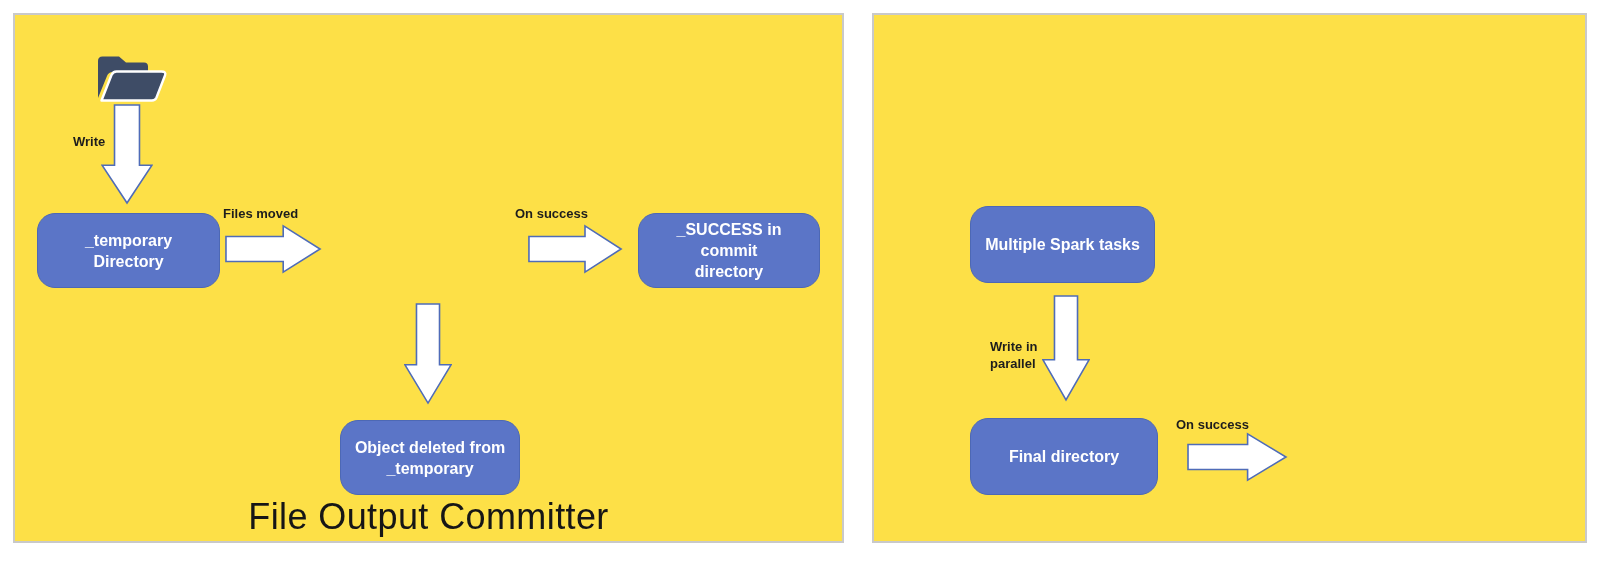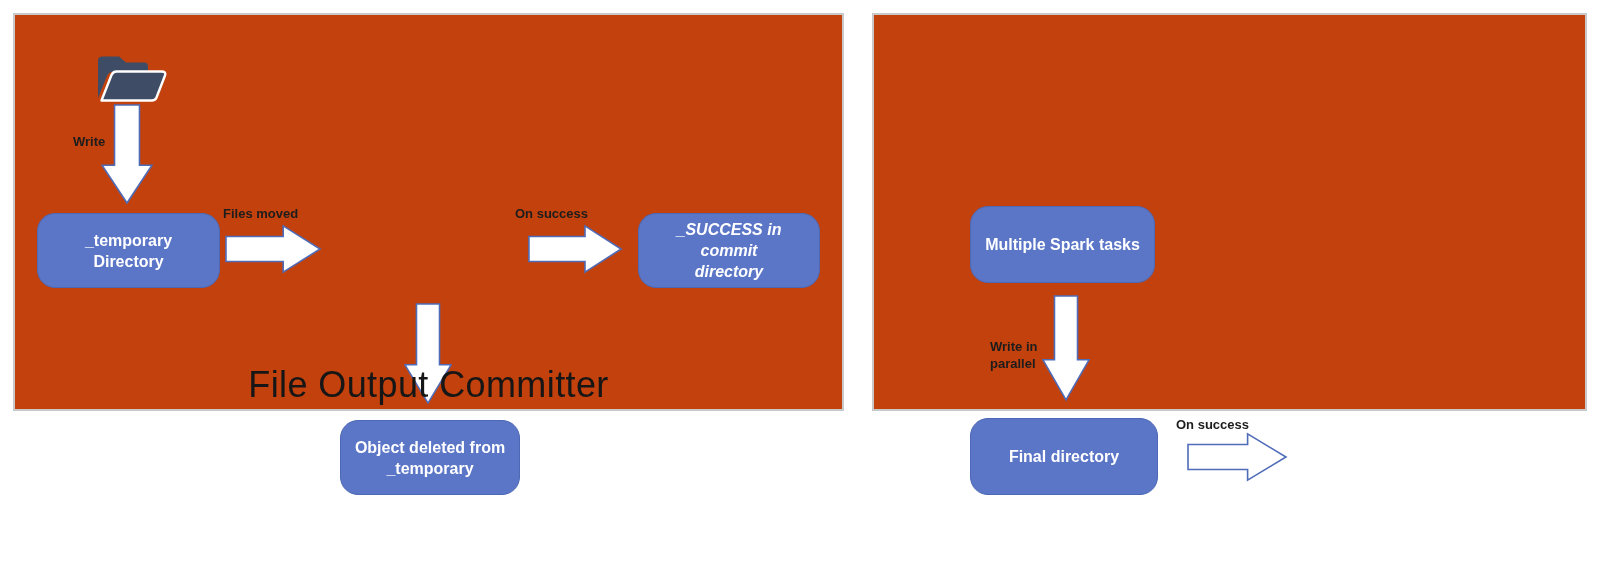--- a/index.html
+++ b/index.html
@@ -6,22 +6,22 @@
   html, body {
     width: 1600px; height: 566px;
     background: #ffffff;
     font-family: "Liberation Sans", sans-serif;
     position: relative;
     overflow: hidden;
   }
   .panel {
     position: absolute;
     top: 13px;
-    height: 398px;
-    background: #c2410c;
+    height: 530px;
+    background: #fde047;
     border: 2px solid #c9c9c9;
   }
   .panel-left  { left: 13px;  width: 831px; }
   .panel-right { left: 872px; width: 715px; }
 
   .node {
     position: absolute;
     background: #5b75c7;
     border: 1px solid #4d68b4;
     border-radius: 18px;
@@ -74,21 +74,21 @@
   
   .lp-folder       { left: 77px;  top: 33px;  width: 78px;  height: 57px; }
   .lp-write-label  { left: 58px;  top: 118px; }
   .lp-write-arrow  { left: 86px;  top: 89px;  width: 52px;  height: 101px; }
   .lp-box-temp     { left: 22px;  top: 198px; width: 183px; height: 75px; }
   .lp-files-moved  { left: 208px; top: 190px; width: 100px; }
   .lp-arrow-moved  { left: 210px; top: 209px; width: 97px;  height: 50px; }
   .lp-box-commit   { left: 323px; top: 198px; width: 180px; height: 75px; }
   .lp-on-success   { left: 500px; top: 190px; width: 122px; }
   .lp-arrow-succ   { left: 513px; top: 209px; width: 95px;  height: 50px; }
-  .lp-box-success  { left: 623px; top: 198px; width: 182px; height: 75px; font-style: italic; }
+  .lp-box-success  { left: 623px; top: 198px; width: 182px; height: 75px; }
   .lp-arrow-down   { left: 389px; top: 288px; width: 48px;  height: 102px; }
   .lp-box-deleted  { left: 325px; top: 405px; width: 180px; height: 75px; }
 
   
   .rp-box-spark    { left: 96px;  top: 191px; width: 185px; height: 77px; }
   .rp-arrow-down   { left: 168px; top: 280px; width: 48px;  height: 107px; }
   .rp-write-par    { left: 116px; top: 323px; }
   .rp-box-final    { left: 96px;  top: 403px; width: 188px; height: 77px; }
   .rp-on-success   { left: 302px; top: 401px; width: 122px; }
   .rp-arrow-right  { left: 313px; top: 417px; width: 101px; height: 50px; }

